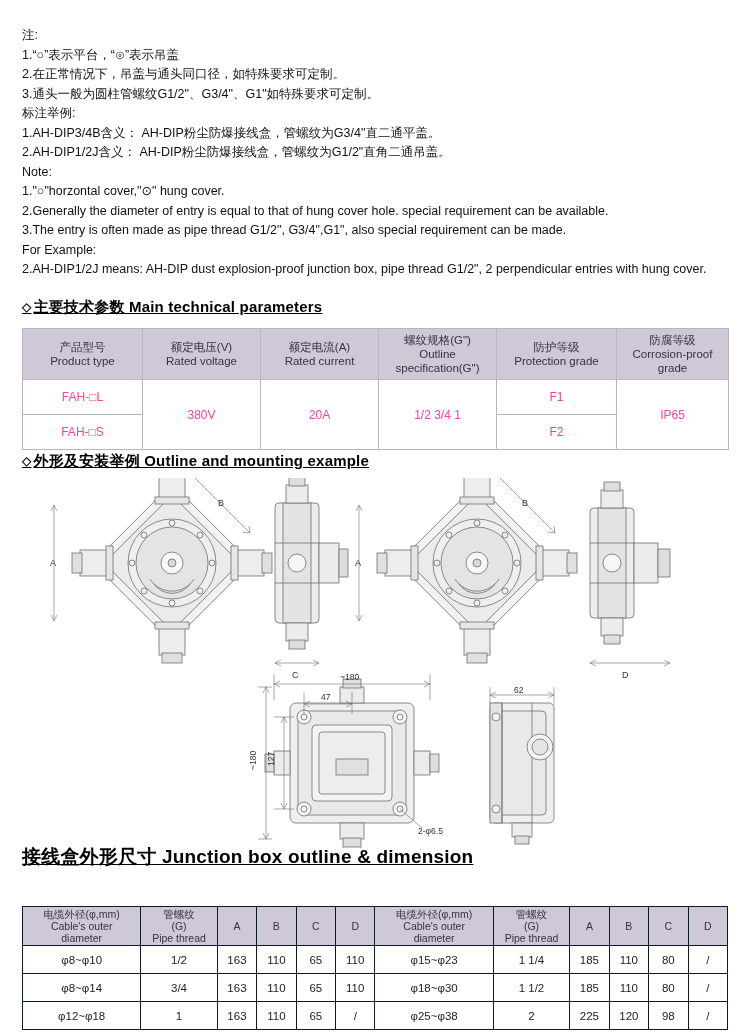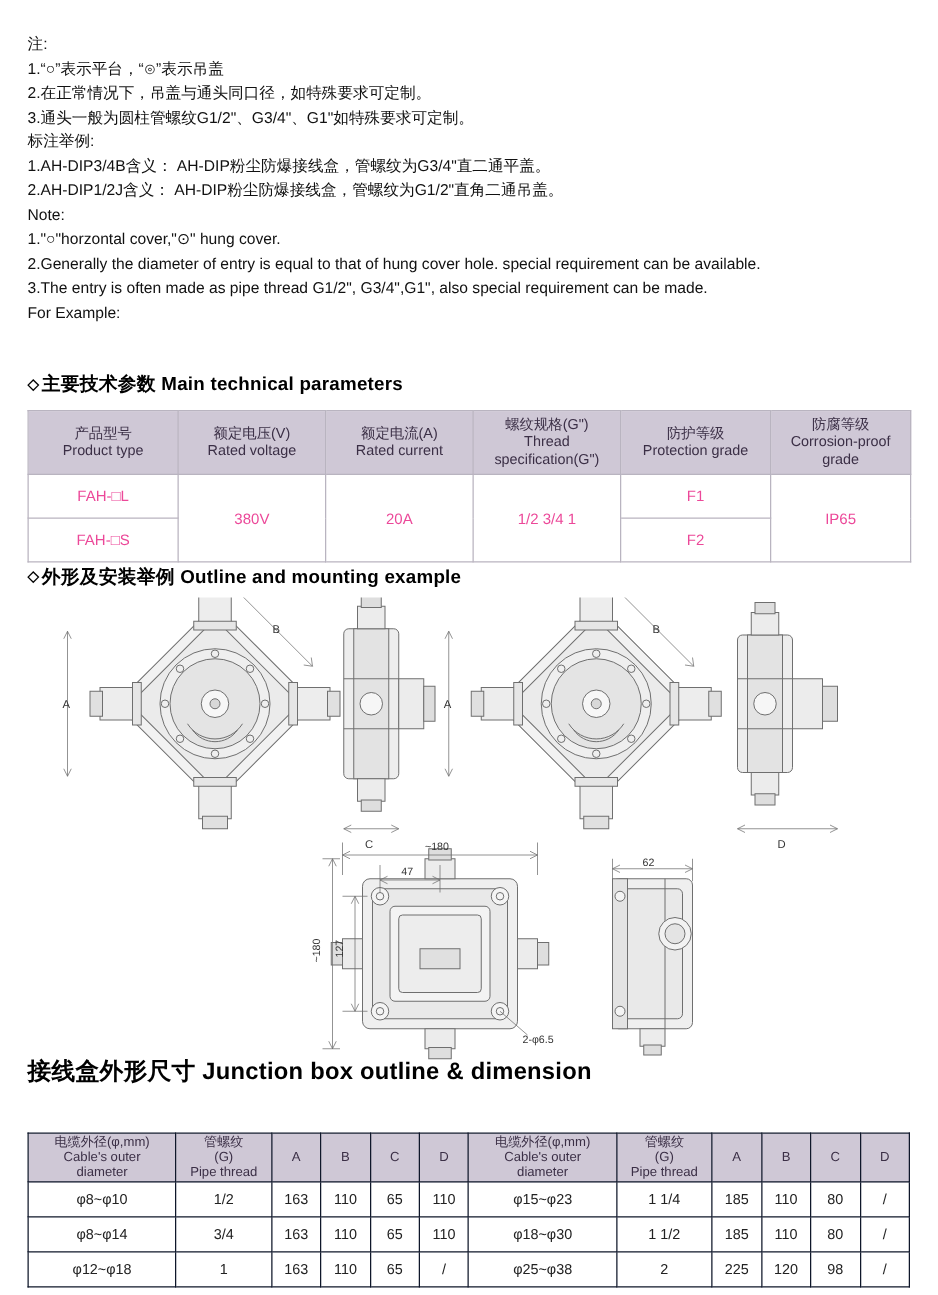--- a/index.html
+++ b/index.html
@@ -34,20 +34,21 @@
   .notes div {
     white-space: nowrap;
   }
   
   .section-heading {
     position: absolute;
     font-size: 15px;
     font-weight: bold;
     color: #000;
     letter-spacing: 0.2px;
+    text-decoration: underline;
   }
   .diamond {
     font-size: 12px;
     vertical-align: 1px;
     margin-right: 2px;
   }
   
   .params-table {
     position: absolute;
     left: 22px;
@@ -131,20 +132,21 @@
     <div>2.在正常情况下，吊盖与通头同口径，如特殊要求可定制。</div>
     <div>3.通头一般为圆柱管螺纹G1/2"、G3/4"、G1"如特殊要求可定制。</div>
     <div>标注举例:</div>
     <div>1.AH-DIP3/4B含义： AH-DIP粉尘防爆接线盒，管螺纹为G3/4"直二通平盖。</div>
     <div>2.AH-DIP1/2J含义： AH-DIP粉尘防爆接线盒，管螺纹为G1/2"直角二通吊盖。</div>
     <div>Note:</div>
     <div>1."○"horzontal cover,"⊙" hung cover.</div>
     <div>2.Generally the diameter of entry is equal to that of hung cover hole. special requirement can be available.</div>
     <div>3.The entry is often made as pipe thread G1/2", G3/4",G1", also special requirement can be made.</div>
     <div>For Example:</div>
+    <div>2.AH-DIP1/2J means: AH-DIP dust explosion-proof junction box, pipe thread G1/2", 2 perpendicular entries with hung cover.</div>
   </div>
 
   <div class="section-heading" style="left:22px; top:298px;">
     <span class="diamond">◇</span><span>主要技术参数 Main technical parameters</span>
   </div>
 
   <table class="params-table">
     <colgroup>
       <col style="width:120px">
       <col style="width:118px">
@@ -162,21 +164,21 @@
         <th>
           <span class="th-line1">额定电压(V)</span>
           <span class="th-line2">Rated voltage</span>
         </th>
         <th>
           <span class="th-line1">额定电流(A)</span>
           <span class="th-line2">Rated current</span>
         </th>
         <th>
           <span class="th-line1">螺纹规格(G")</span>
-          <span class="th-line2">Thread</span>
+          <span class="th-line2">Outline</span>
           <span class="th-line3">specification(G")</span>
         </th>
         <th>
           <span class="th-line1">防护等级</span>
           <span class="th-line2">Protection grade</span>
         </th>
         <th>
           <span class="th-line1">防腐等级</span>
           <span class="th-line2">Corrosion-proof</span>
           <span class="th-line3">grade</span>

